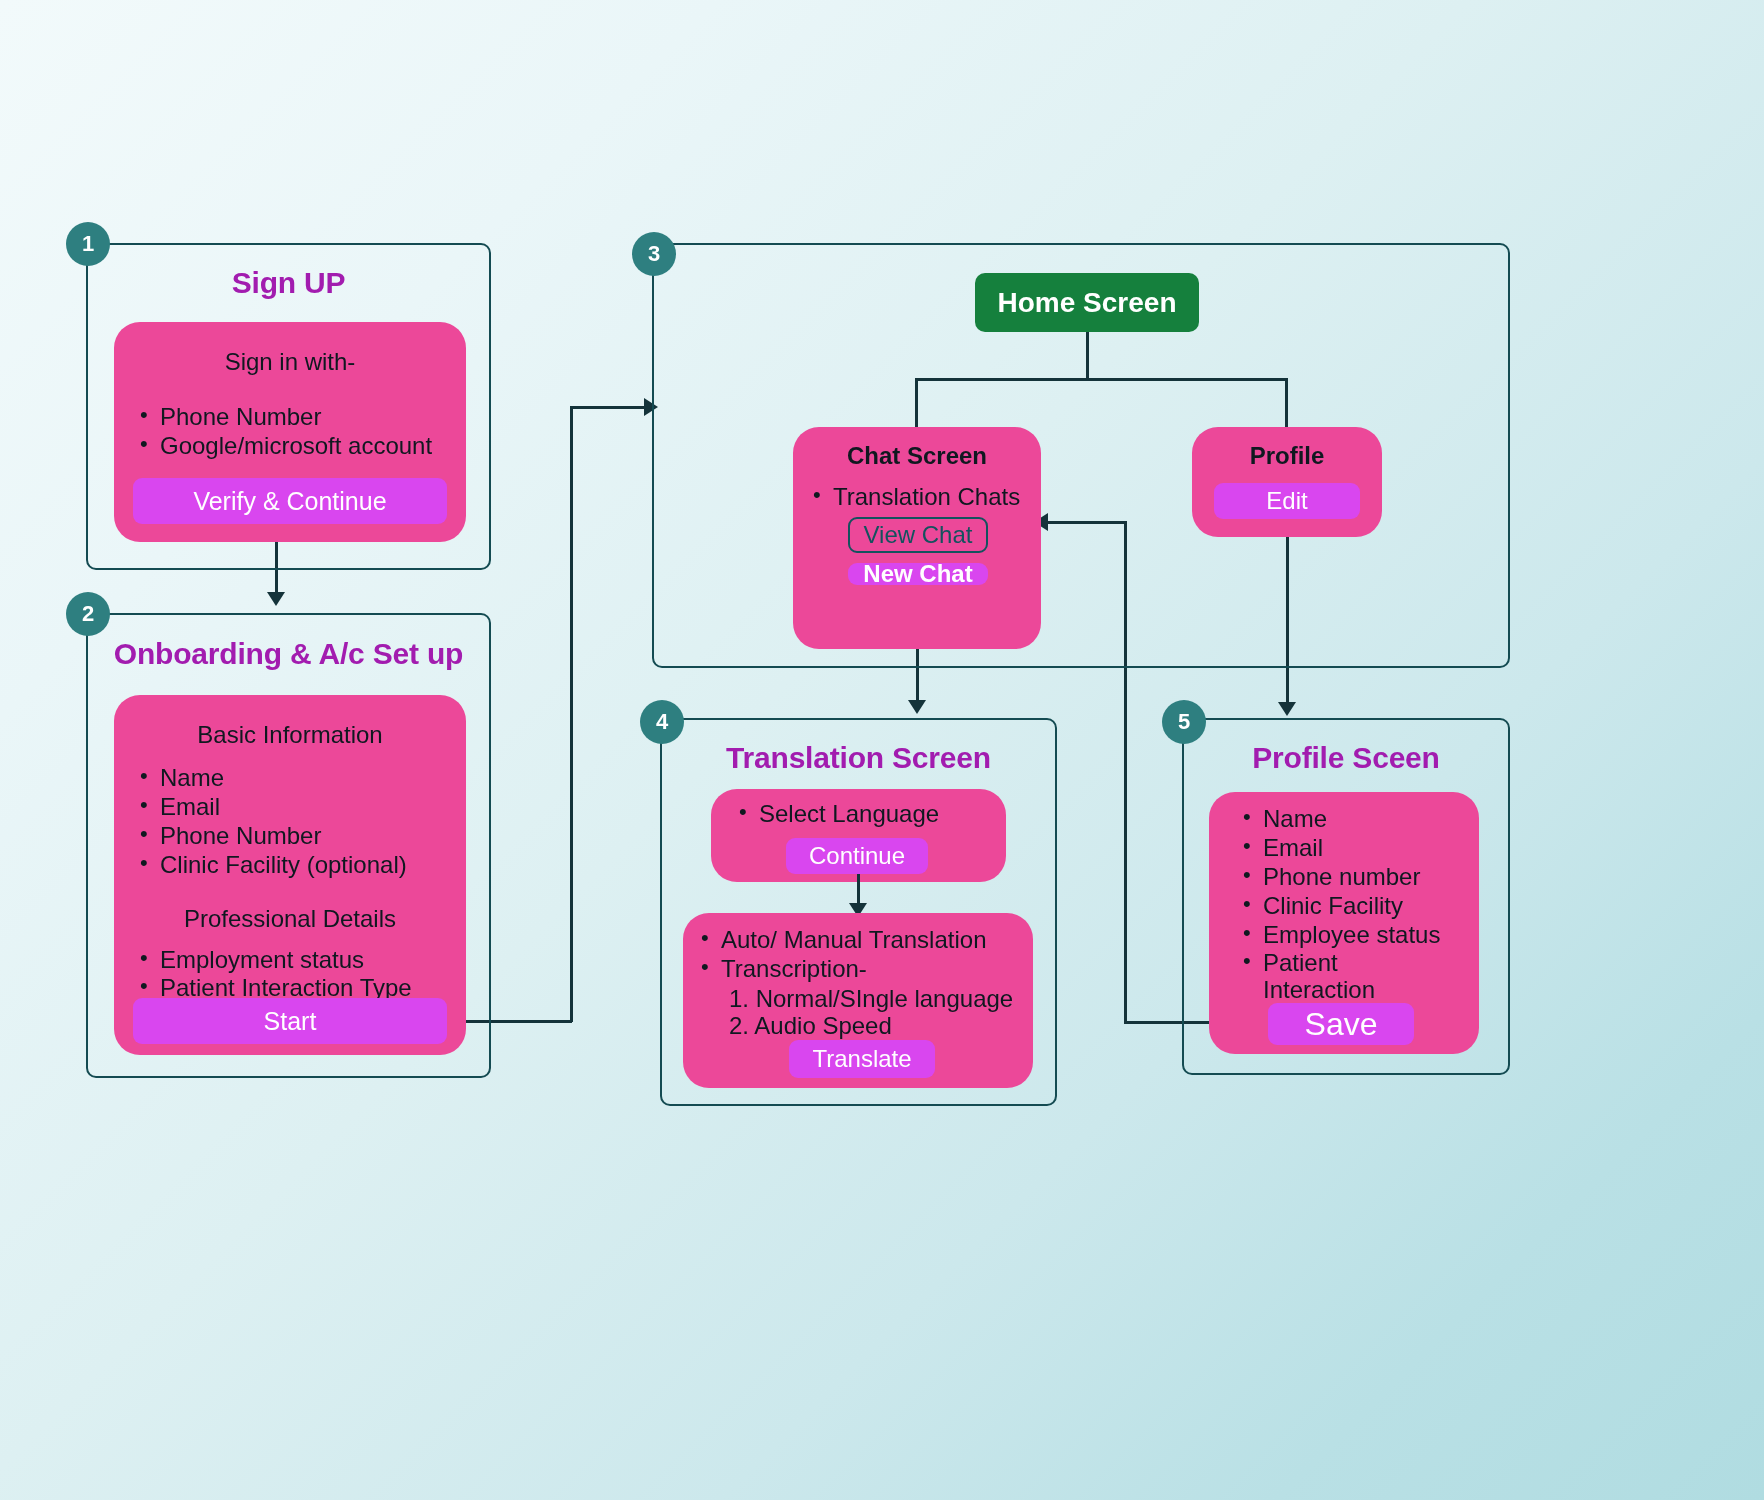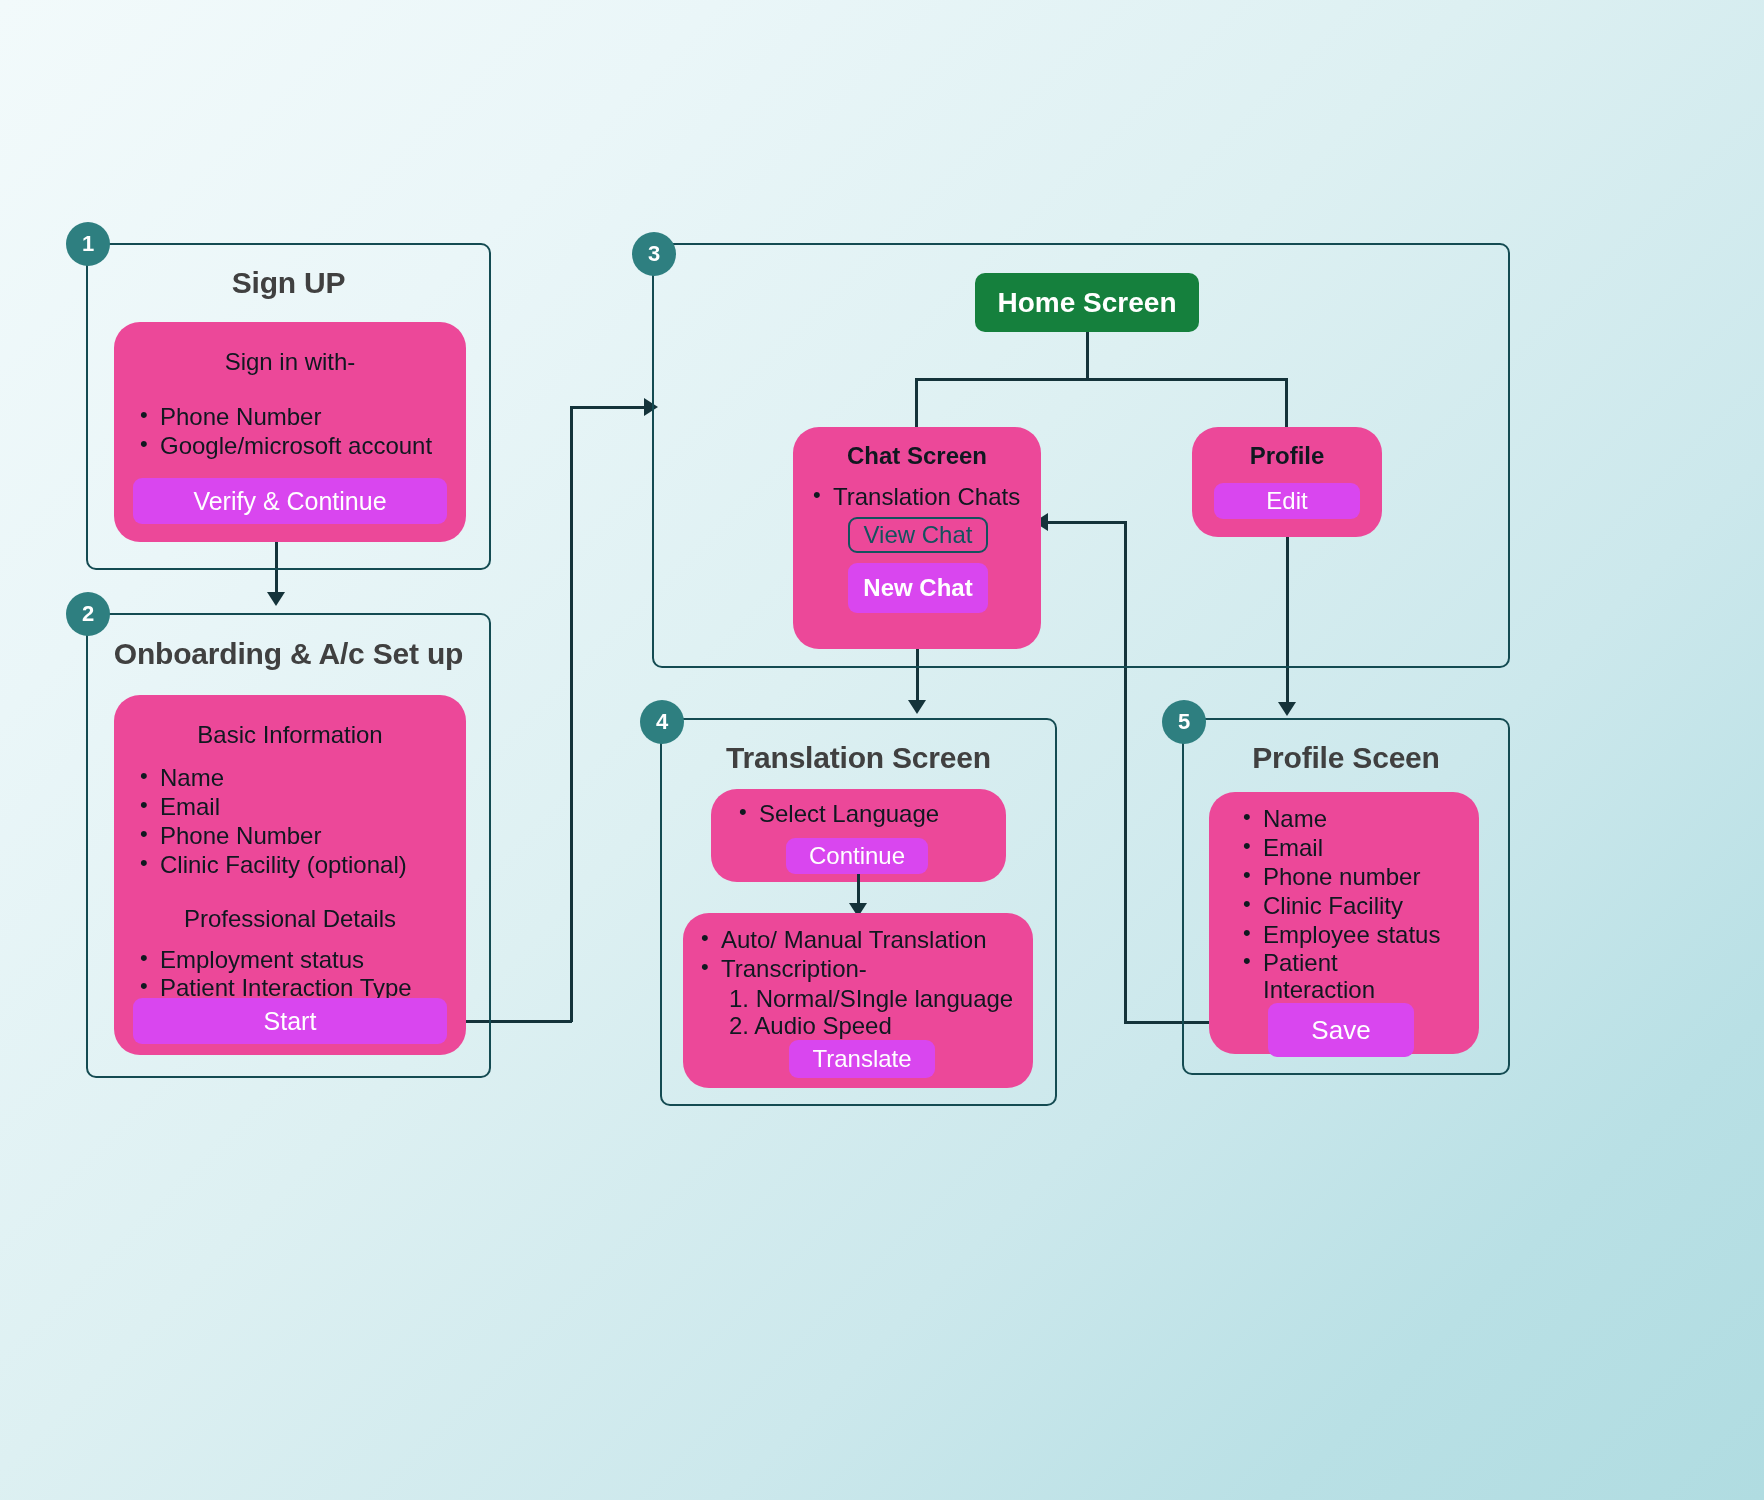--- a/index.html
+++ b/index.html
@@ -28,21 +28,21 @@
     z-index:6;
     box-sizing:border-box;
   }
 
   .frame-title{
     position:absolute;
     width:100%;
     text-align:center;
     font-size:30px;
     font-weight:bold;
-    color:#404040;
+    color:#a21caf;
     letter-spacing:-0.2px;
   }
 
   
   .panel{
     position:absolute;
     background:#ec4899;
     border-radius:26px;
     box-sizing:border-box;
   }
@@ -166,21 +166,21 @@
 
   <div class="btn dark-node" style="left:975px;top:273px;width:224px;height:59px;border-radius:10px;">Home Screen</div>
 
   <div class="panel" style="left:793px;top:427px;width:248px;height:222px;">
     <div class="panel-title bold" style="margin-top:15px;">Chat Screen</div>
     <ul class="bullets" style="margin-top:14px;margin-left:14px;">
       <li>Translation Chats</li>
     </ul>
   </div>
   <div class="btn outline" style="left:848px;top:517px;width:140px;height:36px;font-size:24px;">View Chat</div>
-  <div class="btn" style="left:848px;top:563px;width:140px;height:50px;font-size:24px;font-weight:bold;">New Chat</div>
+  <div class="btn" style="left:848px;top:563px;width:140px;height:22px;font-size:24px;font-weight:bold;">New Chat</div>
 
   <div class="panel" style="left:1192px;top:427px;width:190px;height:110px;">
     <div class="panel-title bold" style="margin-top:15px;">Profile</div>
   </div>
   <div class="btn" style="left:1214px;top:483px;width:146px;height:36px;font-size:24px;">Edit</div>
 
   <div class="frame" style="left:660px;top:718px;width:397px;height:388px;"></div>
   <div class="badge" style="left:640px;top:700px;">4</div>
   <div class="frame-title" style="left:660px;top:741px;width:397px;">Translation Screen</div>
 
@@ -213,15 +213,15 @@
   <div class="panel" style="left:1209px;top:792px;width:270px;height:262px;">
     <ul class="bullets" style="margin-top:14px;margin-left:28px;">
       <li>Name</li>
       <li>Email</li>
       <li>Phone number</li>
       <li>Clinic Facility</li>
       <li>Employee status</li>
       <li style="max-width:140px;">Patient Interaction</li>
     </ul>
   </div>
-  <div class="btn" style="left:1268px;top:1003px;width:146px;height:54px;font-size:26px;">Save</div>
+  <div class="btn" style="left:1268px;top:1003px;width:146px;height:42px;font-size:32px;">Save</div>
 
 </div>
 
 </body></html>

